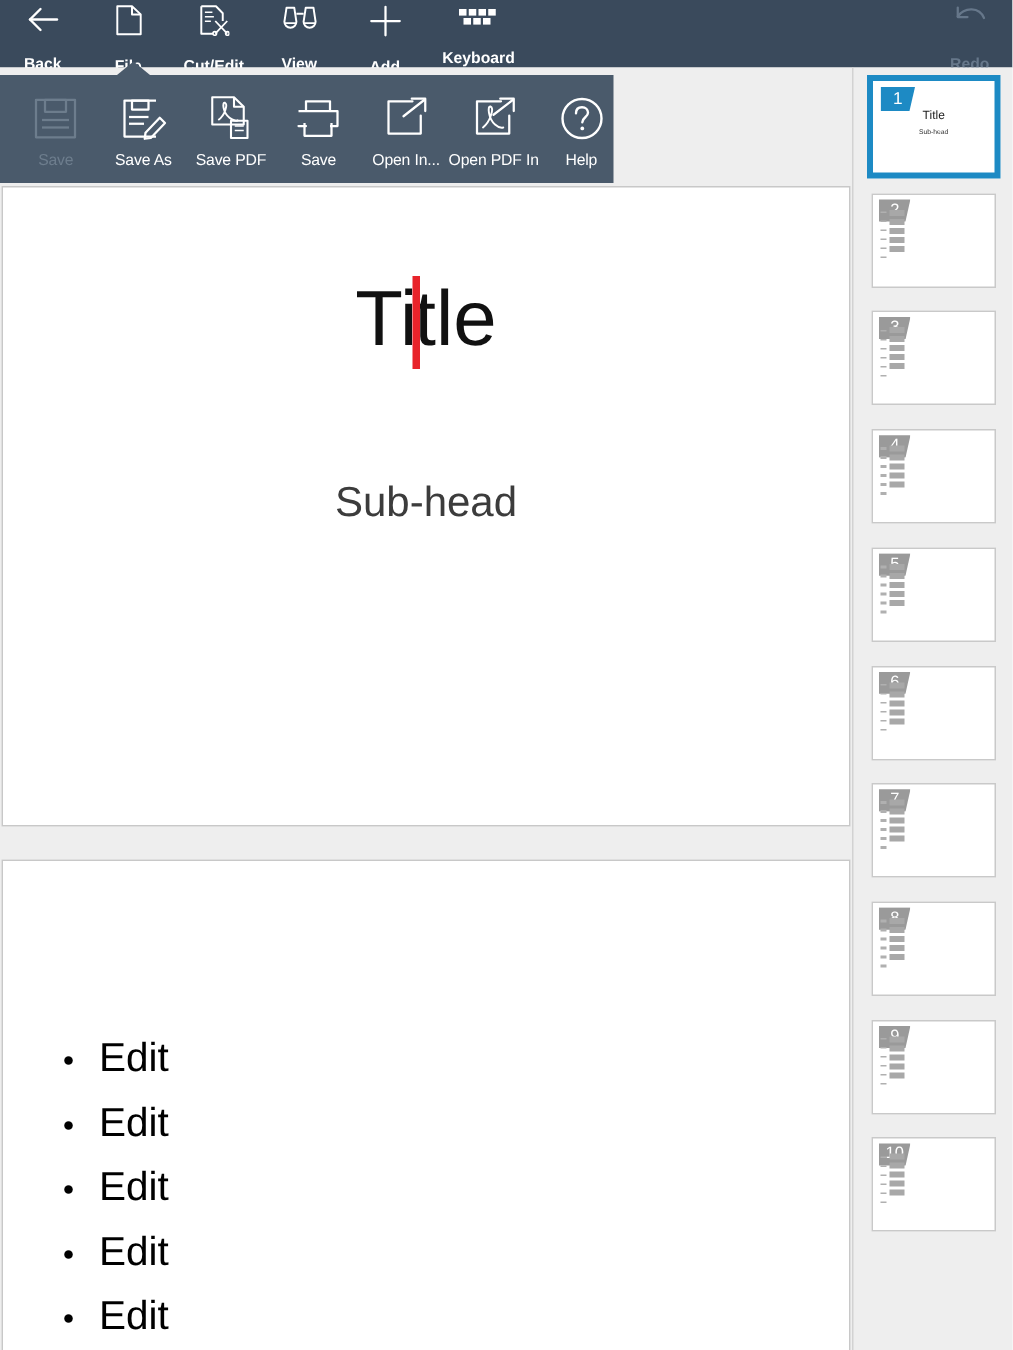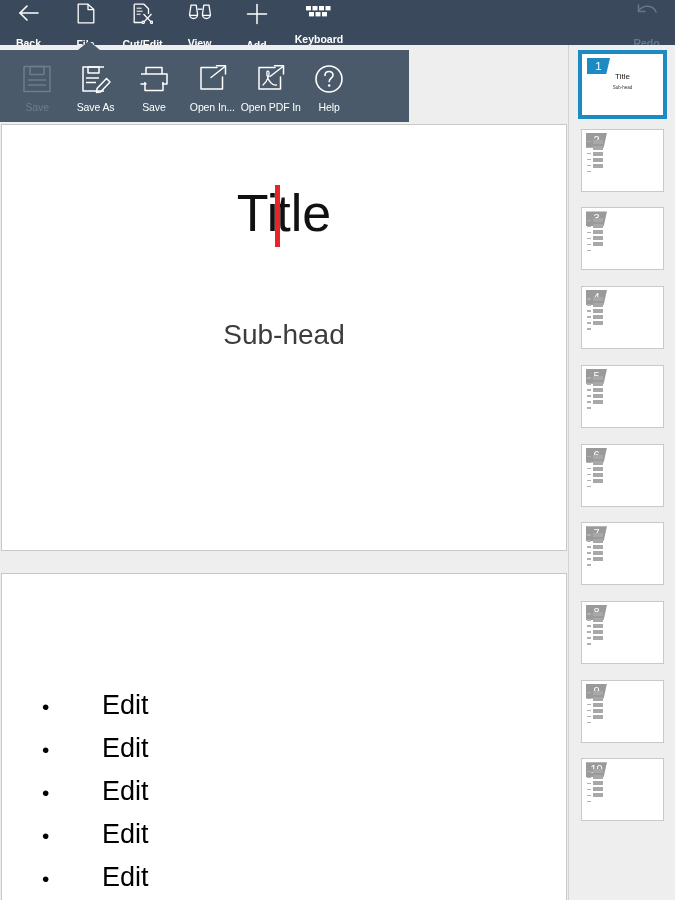--- a/index.html
+++ b/index.html
@@ -111,21 +111,21 @@
     position:absolute; left:40px; top:110px; right:20px;
   }
   .bullet-row {
     display:flex; align-items:baseline;
     height:43px;
   }
   .bullet-dot {
     width:24px; font-size:21px; color:#000; line-height:43px;
   }
   .bullet-text {
-    font-size:27px; color:#000; line-height:43px; font-weight:500;margin-left:36px;
+    font-size:27px; color:#000; line-height:43px; font-weight:500;
   }
 
   
   .sidebar {
     position:absolute; left:568px; top:45px; width:107px; height:855px;
     background:#eeeeee;
     border-left:1px solid #d2d2d2;
     overflow:hidden;
   }
   .thumb {
@@ -296,20 +296,33 @@
           <polyline points="24,3 3,3 3,27 24,27"></polyline>
           <rect x="8" y="3" width="11" height="6"></rect>
           <line x1="6" y1="14" x2="19" y2="14"></line>
             <line x1="6" y1="18.5" x2="16" y2="18.5"></line>
           <path d="M17 24.5 L26.5 14.5 L30 18 L20.5 28 L16.5 28.5 Z"></path>
         </svg>
       </span>
       <span class="sm-label">Save As</span>
     </div>
 
+    <div class="sm-item">
+      <span class="sm-icon">
+        <svg width="30" height="31" viewBox="0 0 30 31" fill="none" stroke="#ffffff" stroke-width="1.4" stroke-linejoin="round">
+          <path d="M2.5 1.8 H17 L23.5 8.2 V20 H2.5 Z"></path>
+          <polyline points="17,1.8 17,8.2 23.5,8.2"></polyline>
+          <path d="M6.5 17 C11 14 13 6.5 11 5.5 C9 4.8 9.5 12 14 15.5 C16.5 17.4 19 17.8 20 17" stroke-width="1.3"></path>
+          <rect x="15" y="17.5" width="11" height="11.5" fill="none"></rect>
+          <line x1="17.5" y1="21" x2="23.5" y2="21" stroke-width="1.1"></line>
+          <line x1="17.5" y1="24" x2="23.5" y2="24" stroke-width="1.1"></line>
+        </svg>
+      </span>
+      <span class="sm-label">Save PDF</span>
+    </div>
 
     <div class="sm-item">
       <span class="sm-icon">
         <svg width="32" height="28" viewBox="0 0 32 28" fill="none" stroke="#ffffff" stroke-width="1.5" stroke-linejoin="round">
           <polyline points="8,9 8,2.5 24,2.5 24,9"></polyline>
           <path d="M3 9 H29 V19 H24 M8 19 H3 Z"></path>
           <polyline points="7,17 7,25.5 25,25.5 25,17"></polyline>
         </svg>
       </span>
       <span class="sm-label">Save</span>

